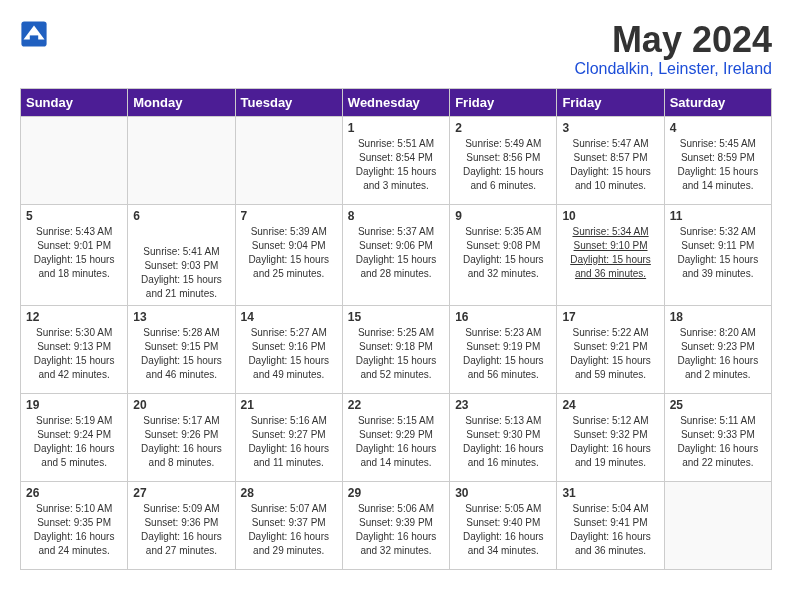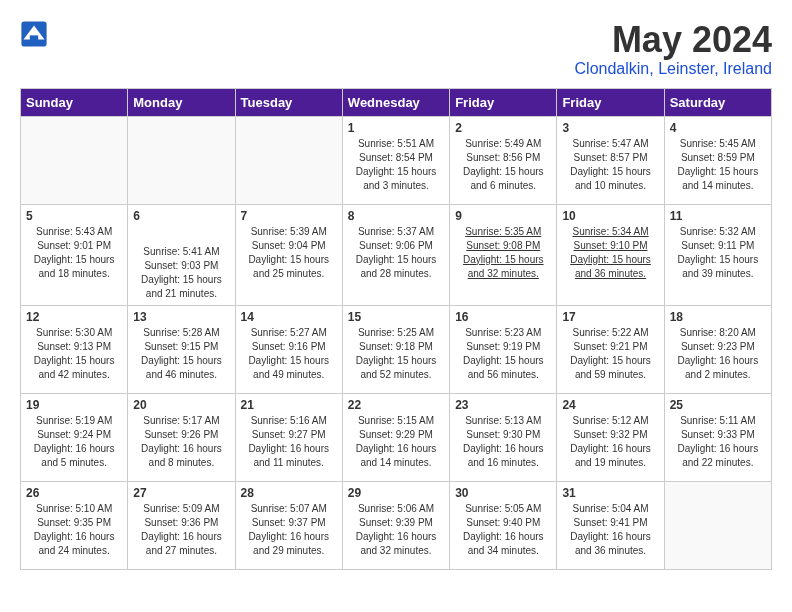--- a/index.html
+++ b/index.html
@@ -176,21 +176,21 @@
         </td>
         <td>
           <span class="day-num">8</span>
           <div class="day-info" style="white-space: pre-line;">Sunrise: 5:37 AM
 Sunset: 9:06 PM
 Daylight: 15 hours
 and 28 minutes.</div>
         </td>
         <td>
           <span class="day-num">9</span>
-          <div class="day-info" style="white-space: pre-line; text-decoration: underline;">Sunrise: 5:35 AM
+          <div class="day-info" style="white-space: pre-line;">Sunrise: 5:35 AM
 Sunset: 9:08 PM
 Daylight: 15 hours
 and 32 minutes.</div>
         </td>
         <td>
           <span class="day-num">10</span>
           <div class="day-info" style="white-space: pre-line; text-decoration: underline;">Sunrise: 5:34 AM
 Sunset: 9:10 PM
 Daylight: 15 hours
 and 36 minutes.</div>

